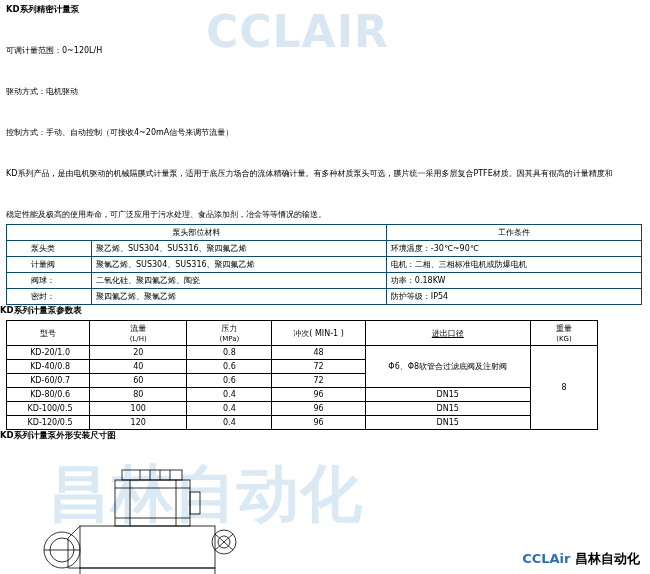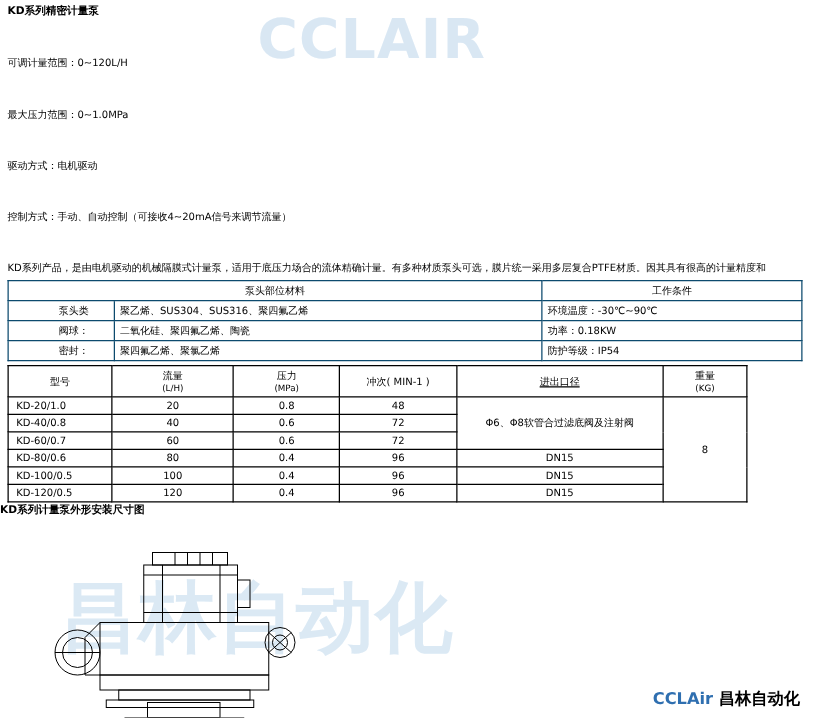--- a/index.html
+++ b/index.html
@@ -39,21 +39,21 @@
   .t1{
     margin:4px 6px 0 6px;
     width:636px;
     font-size:8px;
   }
   .t1 td,.t1 th{
     border:1px solid #0c4a6e;
     padding:2px 4px;
     vertical-align:middle;
   }
-  .t1 .lbl{width:56px;text-align:center;padding-left:24px;}
+  .t1 .lbl{width:56px;padding-left:24px;}
   .t1 .hdr{text-align:center;}
 
   
   .t2{
     margin:3px 6px 0 6px;
     width:592px;
     font-size:8px;
     text-align:center;
   }
   .t2 td,.t2 th{
@@ -62,21 +62,21 @@
     font-weight:normal;
   }
   .t2 thead td{height:16px;}
   .t2 .c-model{width:78px;text-align:center;}
   .t2 .c-flow{width:92px;text-align:center;}
   .t2 .c-press{width:80px;}
   .t2 .c-stroke{width:88px;}
   .t2 .c-port{width:160px;text-decoration:underline;}
   .t2 .c-weight{width:62px;margin-left:44px;}
   .t2 .sub{font-size:7px;}
-  .t2 td.left{text-align:left;padding-left:6px;}
+  .t2 td.left{text-align:center;padding-left:6px;}
 
   .sec-title{margin:8px 0 2px 6px;}
   .sec-title2{margin:10px 0 2px 6px;}
 
   
   .drawing{position:relative;width:650px;height:292px;}
   .drawing svg{position:absolute;left:0;top:0;}
 
   .footer{
     position:absolute;right:10px;bottom:6px;
@@ -89,50 +89,56 @@
 <body>
 
 <div class="wm" id="wm-top">CCLAIR</div>
 <div class="wm" id="wm-bottom">昌林自动化</div>
 
 <div class="layer">
 
   <div class="intro">
     <h1 class="sec">KD系列精密计量泵</h1>
     <div>可调计量范围：0~120L/H</div>
-    <div>最大压力范围：0~1.0MPa</div>
     <div>驱动方式：电机驱动</div>
     <div>控制方式：手动、自动控制（可接收4~20mA信号来调节流量）</div>
     <div>KD系列产品，是由电机驱动的机械隔膜式计量泵，适用于底压力场合的流体精确计量。有多种材质泵头可选，膜片统一采用多层复合PTFE材质。因其具有很高的计量精度和</div>
+    <div>稳定性能及极高的使用寿命，可广泛应用于污水处理、食品添加剂，冶金等等情况的输送。</div>
   </div>
 
   <table class="t1">
     <tbody>
         <tr>
       <td class="hdr" colspan="2">泵头部位材料</td>
       <td class="hdr">工作条件</td>
     </tr>
     <tr>
       <td class="lbl">泵头类</td>
       <td>聚乙烯、SUS304、SUS316、聚四氟乙烯</td>
       <td rowspan="1">环境温度：-30℃~90℃</td>
     </tr>
     <tr>
+      <td class="lbl">计量阀</td>
+      <td>聚氯乙烯、SUS304、SUS316、聚四氟乙烯</td>
+      <td>电机：二相、三相标准电机或防爆电机</td>
+    </tr>
+    <tr>
       <td class="lbl">阀球：</td>
       <td>二氧化硅、聚四氟乙烯、陶瓷</td>
       <td>功率：0.18KW</td>
     </tr>
     <tr>
       <td class="lbl">密封：</td>
       <td>聚四氟乙烯、聚氯乙烯</td>
       <td>防护等级：IP54</td>
     </tr>
   </tbody>
     </table>
 
+  <h1 class="sec sec-title">KD系列计量泵参数表</h1>
 
   <table class="t2">
     <thead>
       <tr>
         <td class="c-model">型号</td>
         <td class="c-flow">
           <span>流量</span><br>
           <span class="sub">(L/H)</span>
         </td>
         <td class="c-press">

